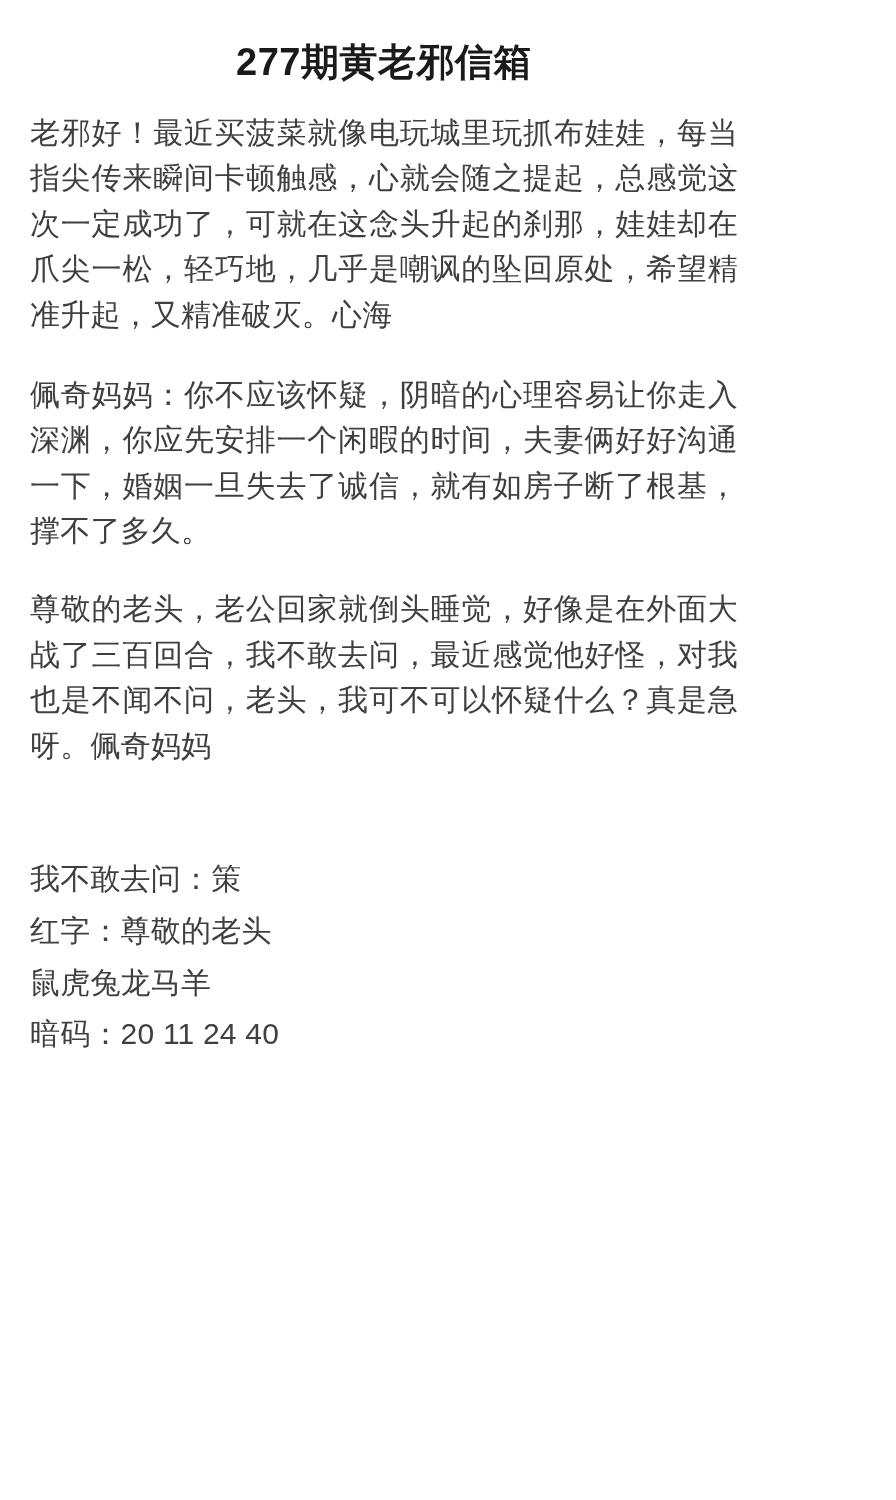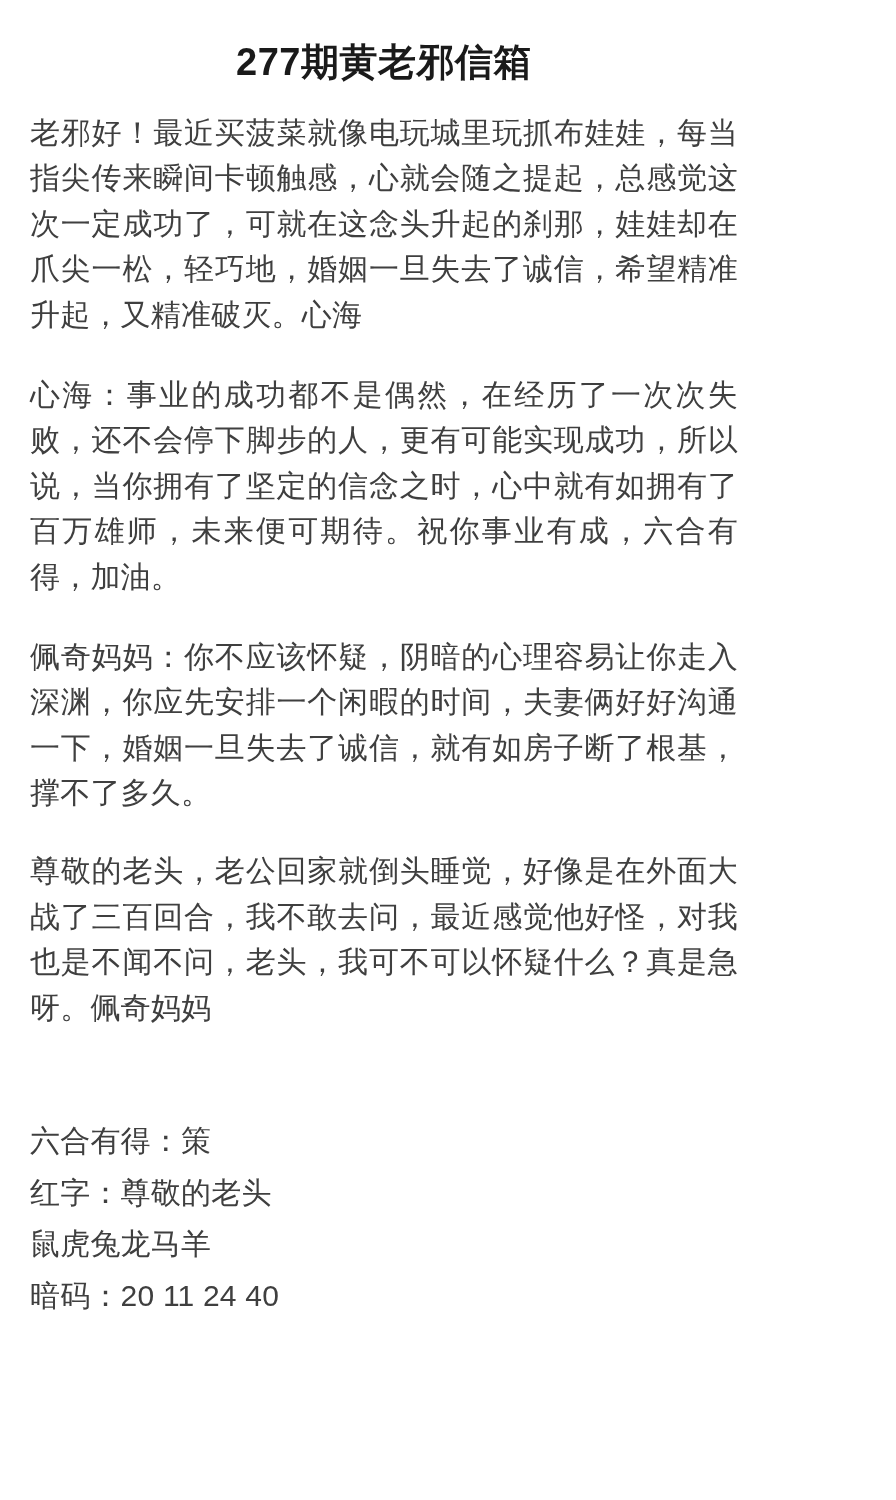--- a/index.html
+++ b/index.html
@@ -60,30 +60,29 @@
     margin-top: 4px;
   }
 </style>
 </head>
 <body>
 
 <div class="page">
 
   <h1 class="doc-title">277期黄老邪信箱</h1>
 
-  <p class="para">老邪好！最近买菠菜就像电玩城里玩抓布娃娃，每当指尖传来瞬间卡顿触感，心就会随之提起，总感觉这次一定成功了，可就在这念头升起的刹那，娃娃却在爪尖一松，轻巧地，婚姻一旦失去了诚信，希望精准升起，又精准破灭。心海</p>
+  <p class="para">老邪好！最近买菠菜就像电玩城里玩抓布娃娃，每当指尖传来瞬间卡顿触感，心就会随之提起，总感觉这次一定成功了，可就在这念头升起的刹那，娃娃却在爪尖一松，轻巧地，几乎是嘲讽的坠回原处，希望精准升起，又精准破灭。心海</p>
 
-  <p class="para">心海：事业的成功都不是偶然，在经历了一次次失败，还不会停下脚步的人，更有可能实现成功，所以说，当你拥有了坚定的信念之时，心中就有如拥有了百万雄师，未来便可期待。祝你事业有成，六合有得，加油。</p>
 
   <p class="para tight">佩奇妈妈：你不应该怀疑，阴暗的心理容易让你走入深渊，你应先安排一个闲暇的时间，夫妻俩好好沟通一下，婚姻一旦失去了诚信，就有如房子断了根基，撑不了多久。</p>
 
   <p class="para tight">尊敬的老头，老公回家就倒头睡觉，好像是在外面大战了三百回合，我不敢去问，最近感觉他好怪，对我也是不闻不问，老头，我可不可以怀疑什么？真是急呀。佩奇妈妈</p>
 
   <div class="spacer-block"></div>
 
   <div class="footer-block">
-    <p class="footer-line">六合有得：策</p>
+    <p class="footer-line">我不敢去问：策</p>
     <p class="footer-line">红字：尊敬的老头</p>
     <p class="footer-line">鼠虎兔龙马羊</p>
     <p class="footer-line codes">暗码：20 11 24 40</p>
   </div>
 
 </div>
 
 </body></html>

